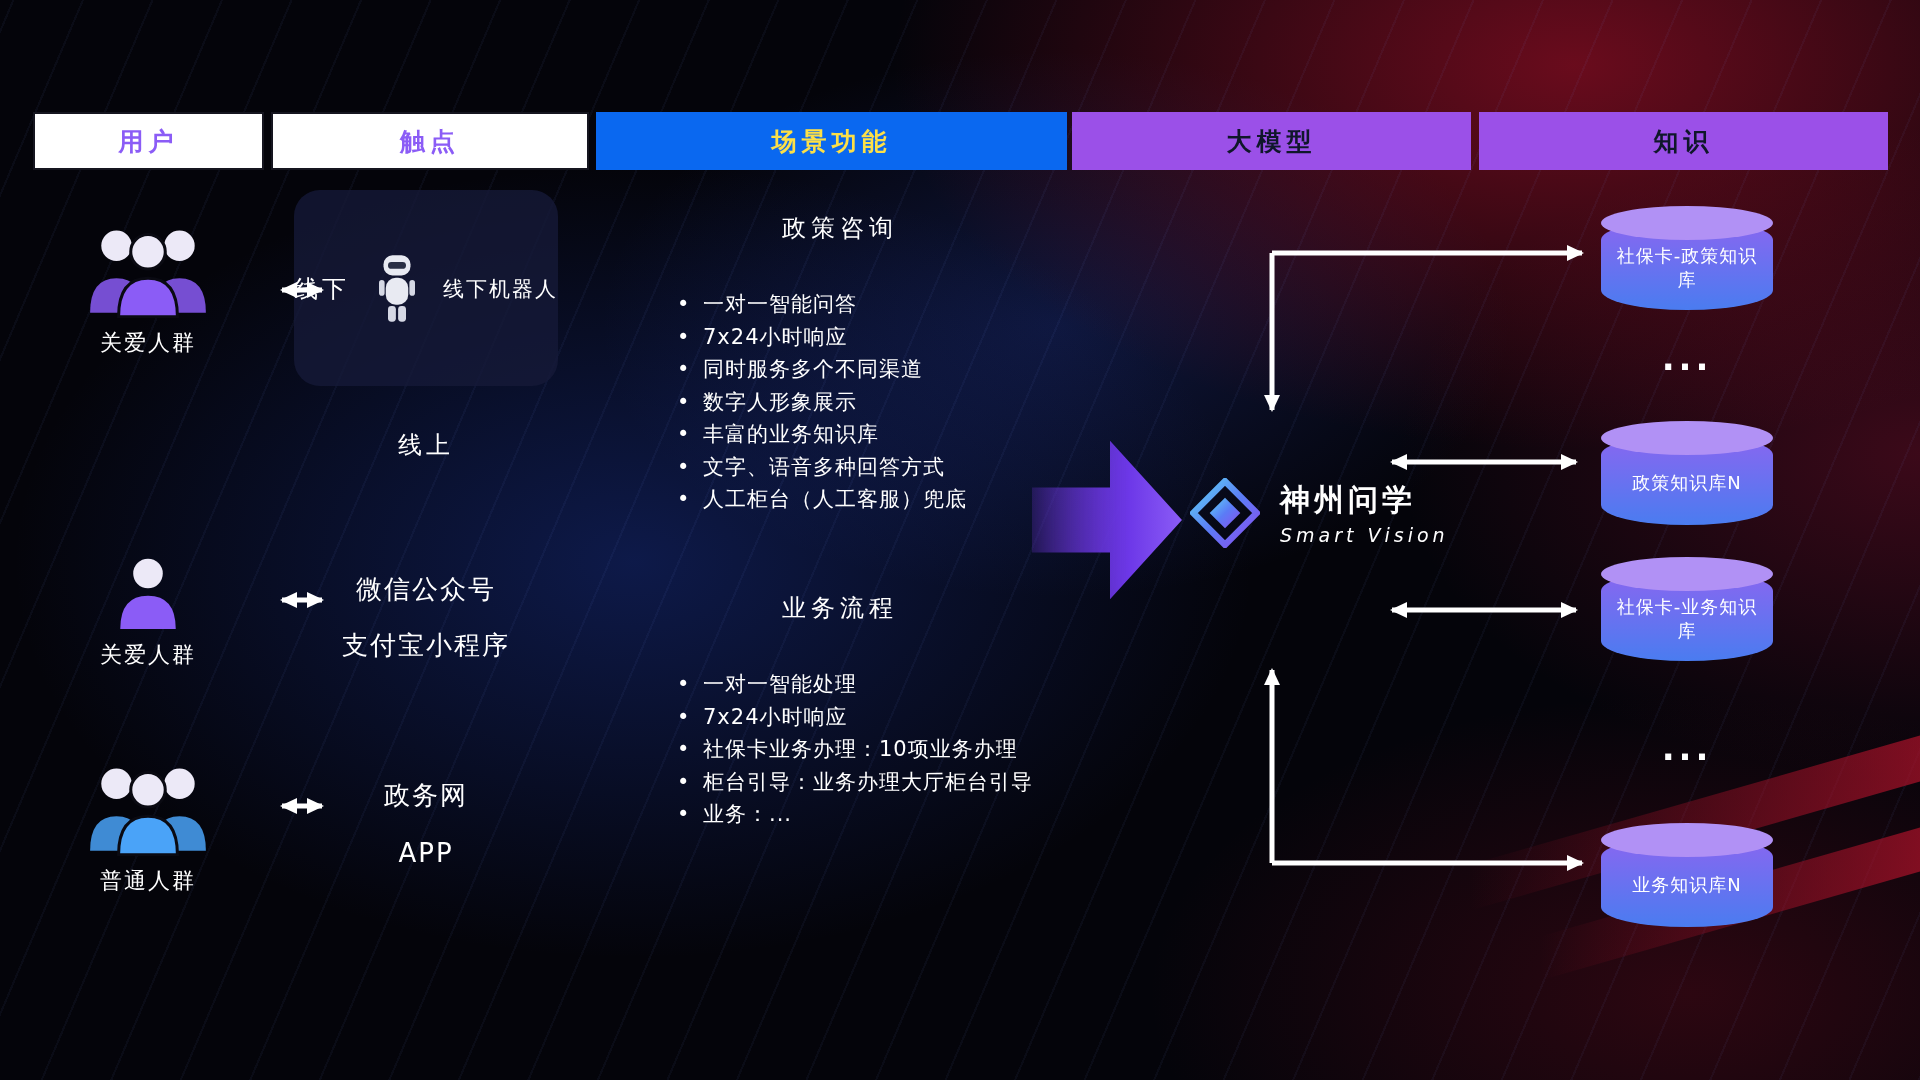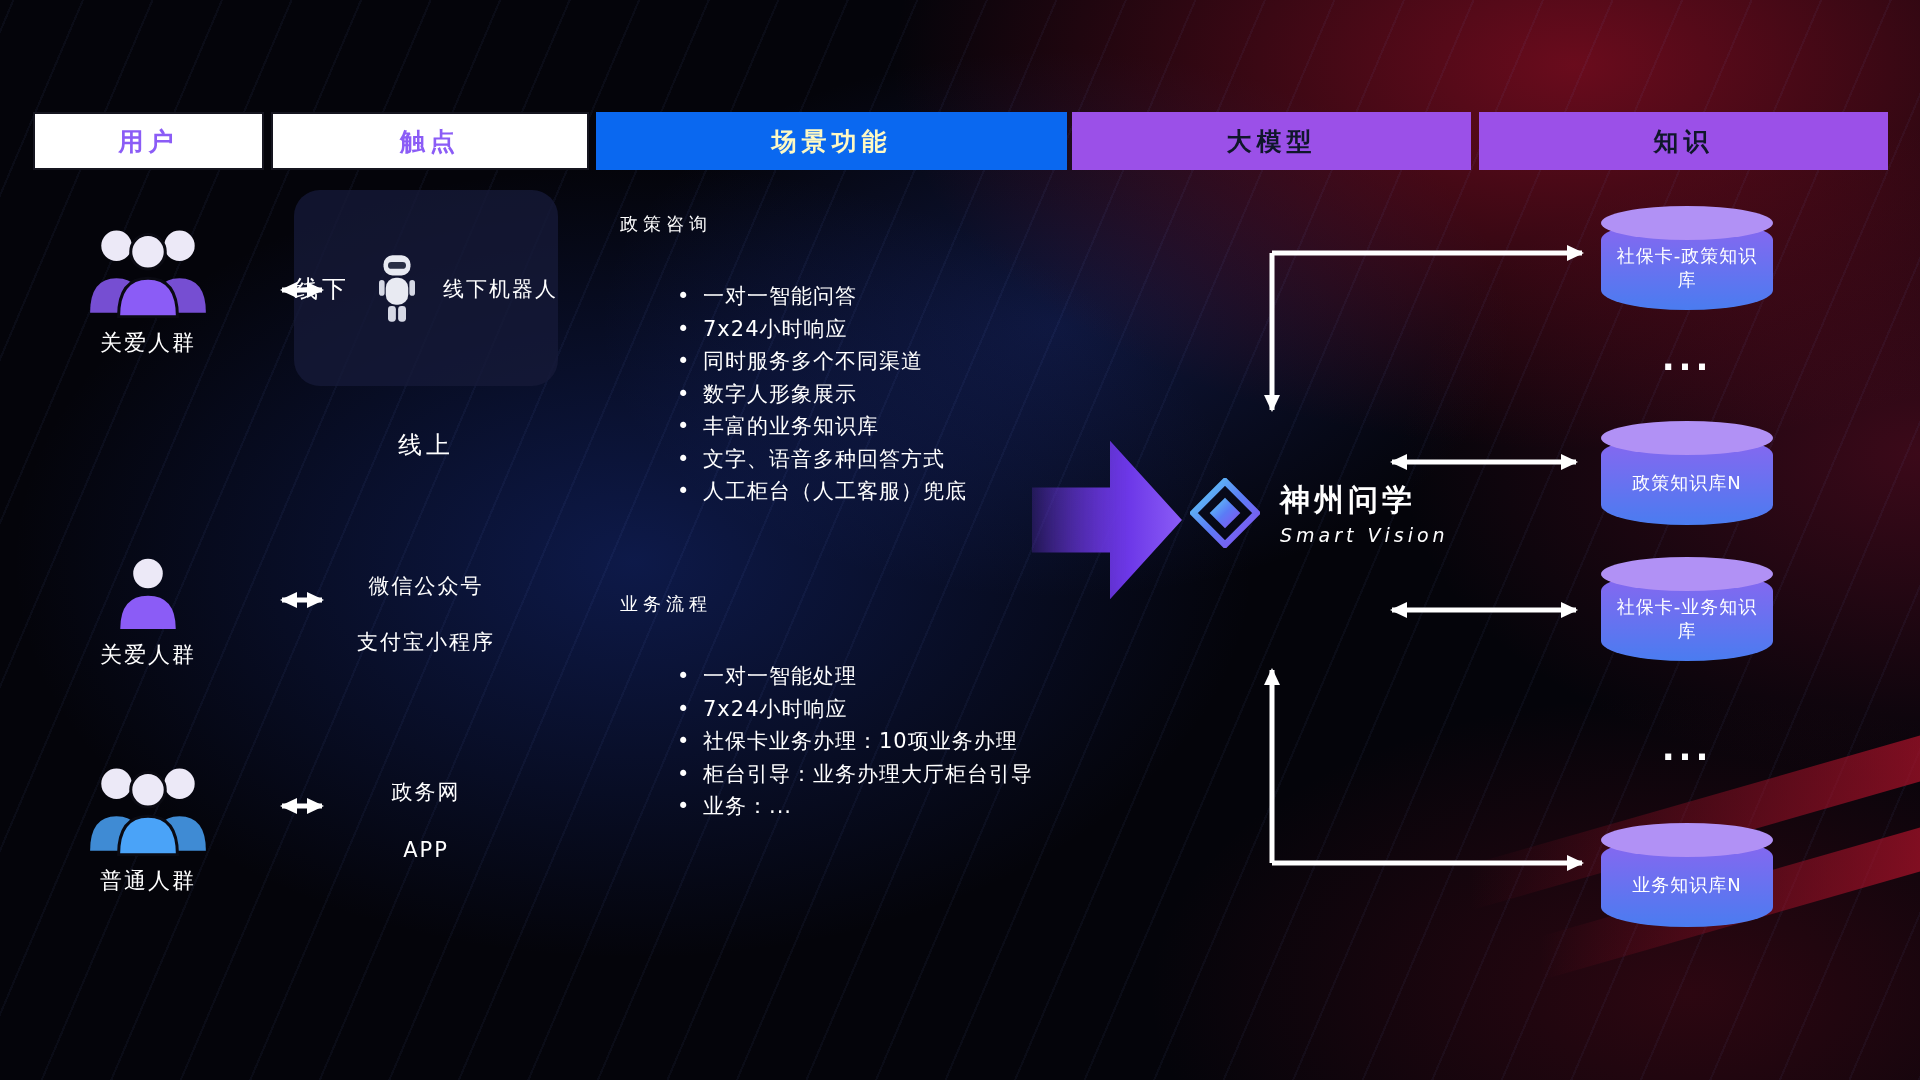--- a/index.html
+++ b/index.html
@@ -16,44 +16,44 @@
       #04040a;
   }
   .streaks { position:absolute; inset:0; z-index:0; pointer-events:none;
     background:repeating-linear-gradient(293deg, rgba(120,150,255,.05) 0 2px, transparent 2px 64px); }
 
   
   .tab { position:absolute; top:112px; height:58px; z-index:3;
          display:flex; align-items:center; justify-content:center;
          font-size:25px; font-weight:bold; letter-spacing:5px; }
   .tab-light  { background:#fff; color:#8b5cf6; border:2px solid #15151f; }
-  .tab-blue   { background:var(--tab-blue,#0a68f0); color:#fef9c3; }
+  .tab-blue   { background:var(--tab-blue,#0a68f0); color:#fde047; }
   .tab-purple { background:var(--tab-purple,#9b50e8); color:#0f172a; }
 
   
   .user { position:absolute; width:160px; text-align:center; z-index:3; }
   .user svg { display:block; margin:0 auto; }
   .user-label { font-size:22px; letter-spacing:2px; margin-top:10px; }
   .accent-purple { color:var(--user-purple,#8b5cf6); }
   .accent-blue   { color:var(--user-blue,#4aa3f8); }
 
   
   .touch-panel { position:absolute; left:294px; top:190px; width:264px; height:196px; z-index:3;
     background:rgba(22,26,56,.78); border-radius:26px;
     display:flex; flex-direction:row; align-items:center; justify-content:space-between;
     padding:16px 0 14px; }
   .touch-title  { font-size:24px; letter-spacing:4px; }
   .touch-device { font-size:21px; letter-spacing:2px;text-align:center; }
   .online-label { position:absolute; left:294px; width:264px; text-align:center; z-index:3;
-                  font-size:21px; letter-spacing:2px; }
+                  font-size:26px; letter-spacing:2px; }
   .online-title { font-size:24px; letter-spacing:4px; }
 
   
   .scene { position:absolute; left:620px; width:440px; z-index:3; }
-  .scene-title { font-size:18px; letter-spacing:5px; margin-bottom:44px; }
+  .scene-title { text-align:center; font-size:24px; letter-spacing:5px; margin-bottom:44px; }
   .scene ul { list-style:none; margin-left:57px; }
   .scene li { position:relative; font-size:21px; line-height:32.5px; letter-spacing:1px; padding-left:26px; }
   .scene li::before { content:"•"; position:absolute; left:0; }
 
   
   .big-arrow { position:absolute; left:1032px; top:430px; width:150px; height:180px; z-index:2;
     background:linear-gradient(90deg, rgba(80,40,160,.25), var(--arrow-purple,#6d38e8) 65%, #8b5cf6);
     clip-path:polygon(0 32%, 52% 32%, 52% 6%, 100% 50%, 52% 94%, 52% 68%, 0 68%);
     filter:drop-shadow(0 0 18px rgba(120,60,240,.5)); }
 

